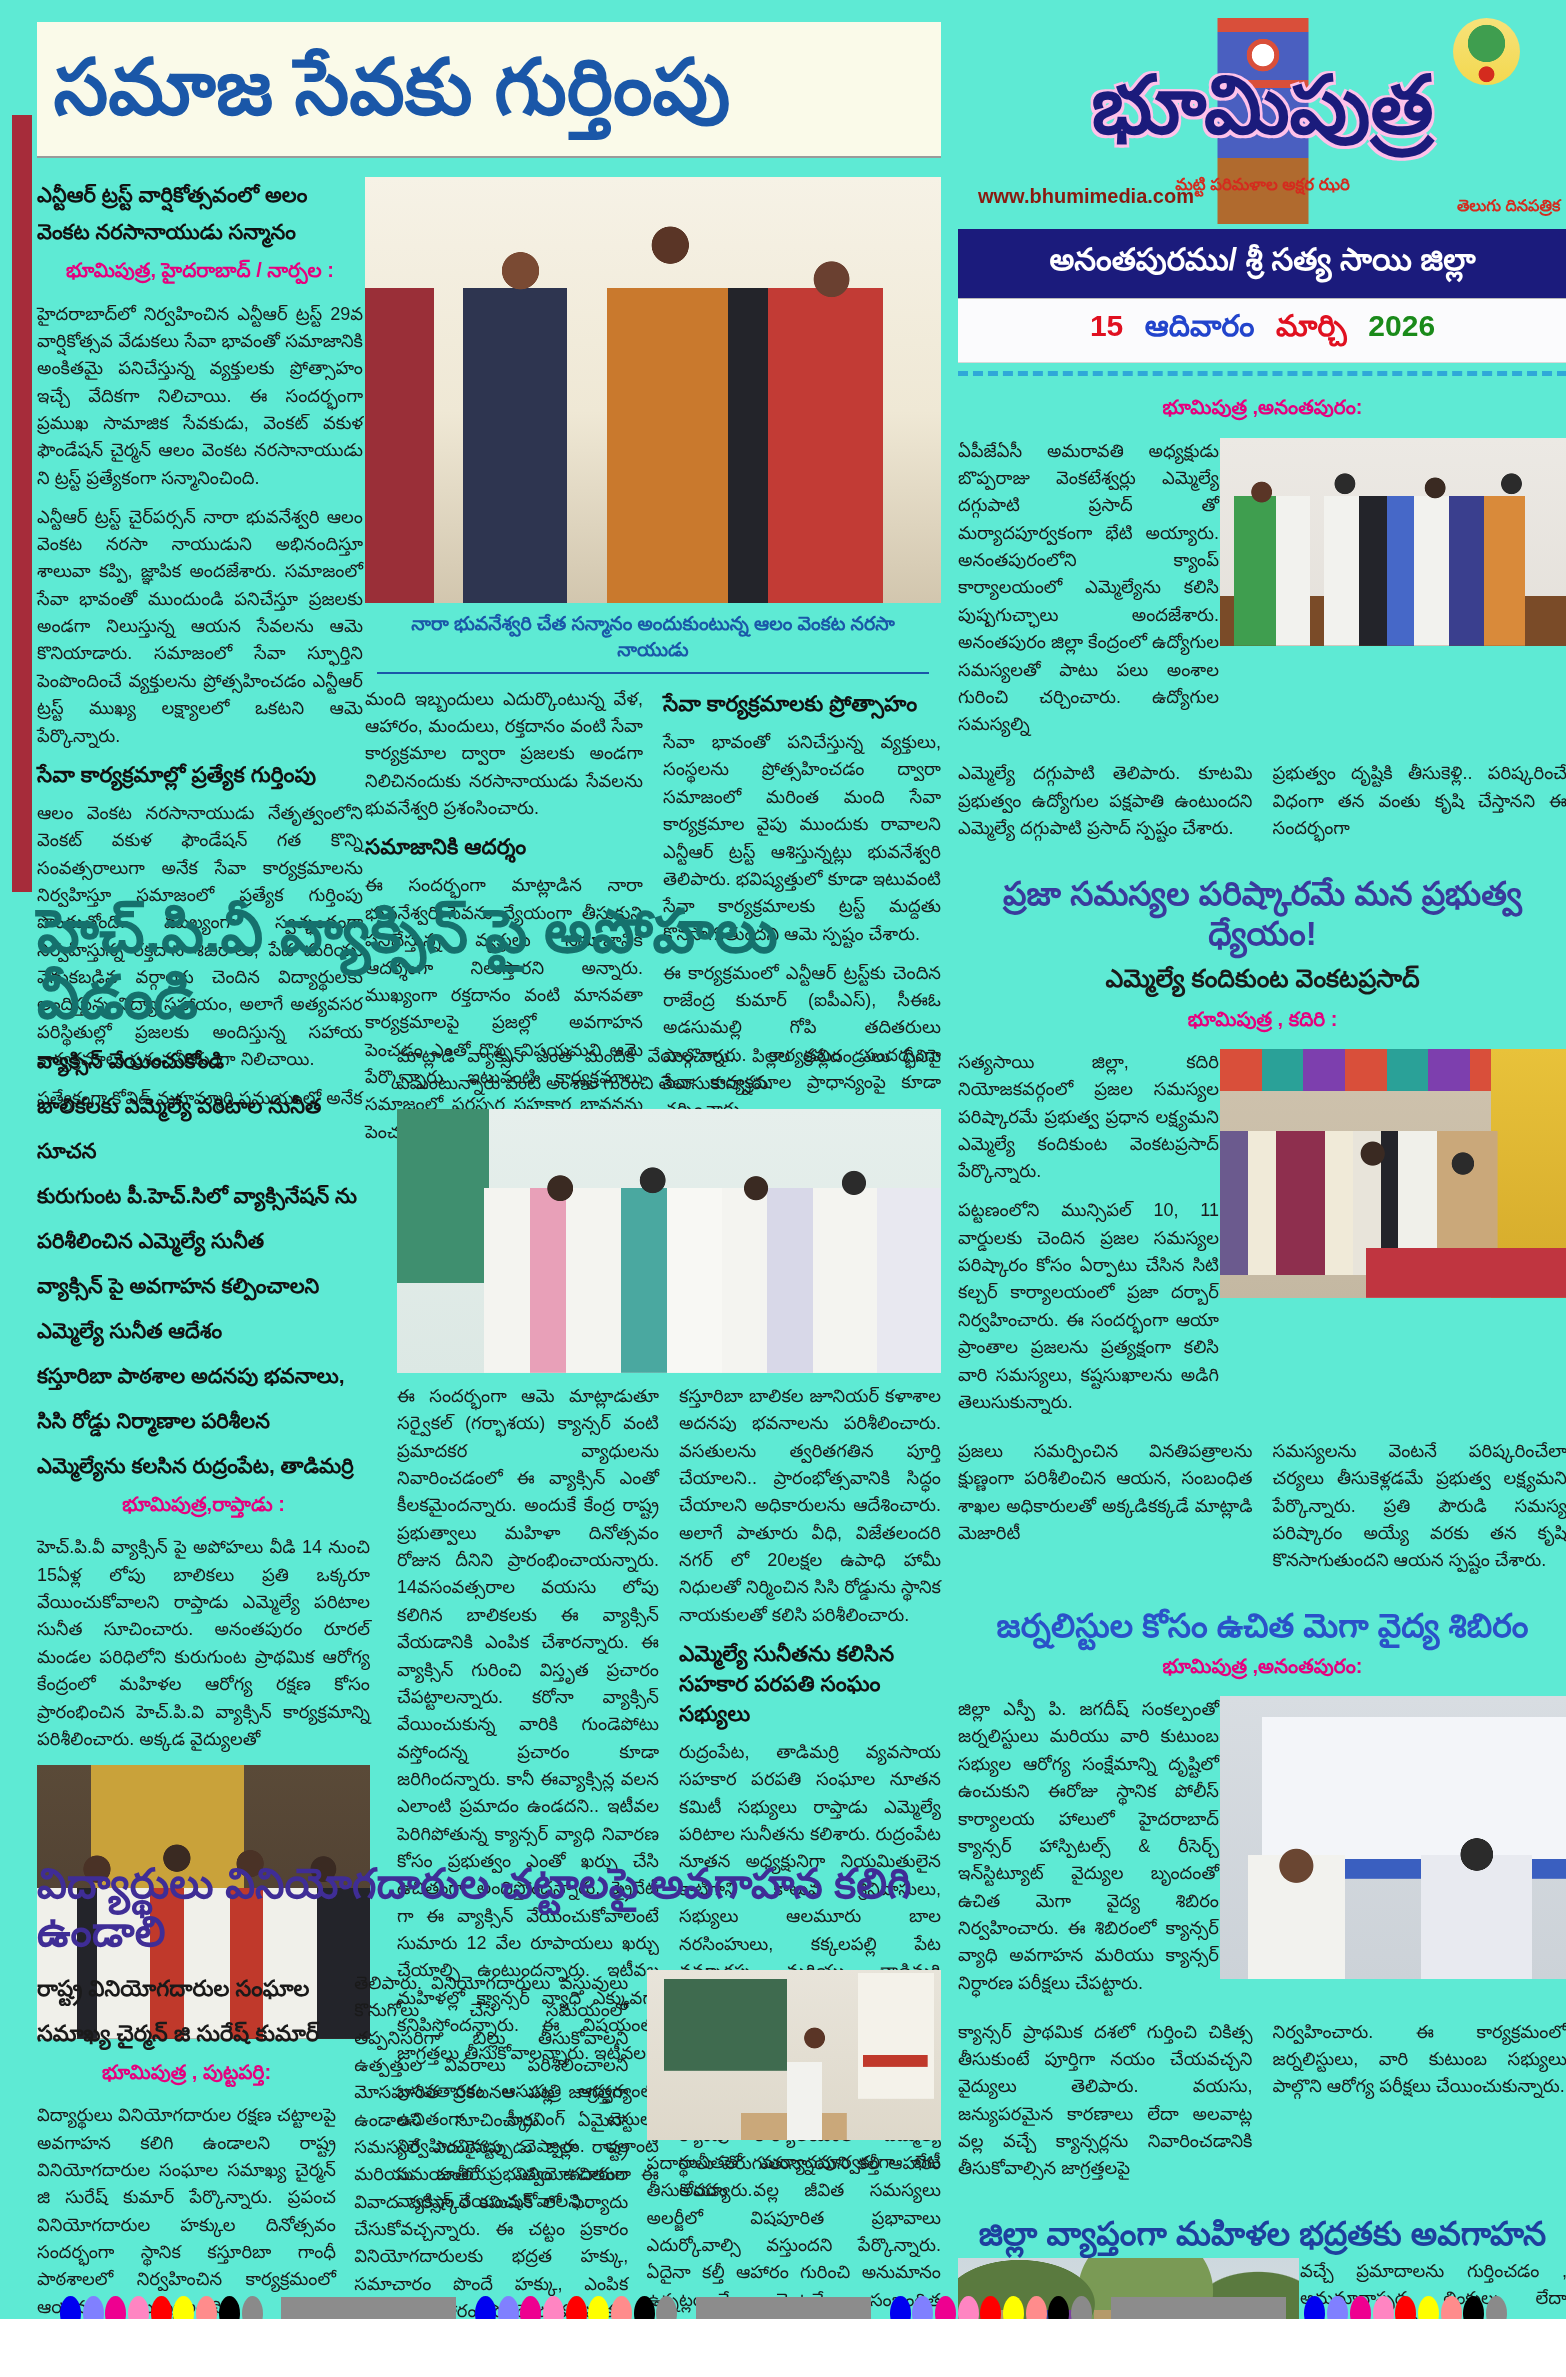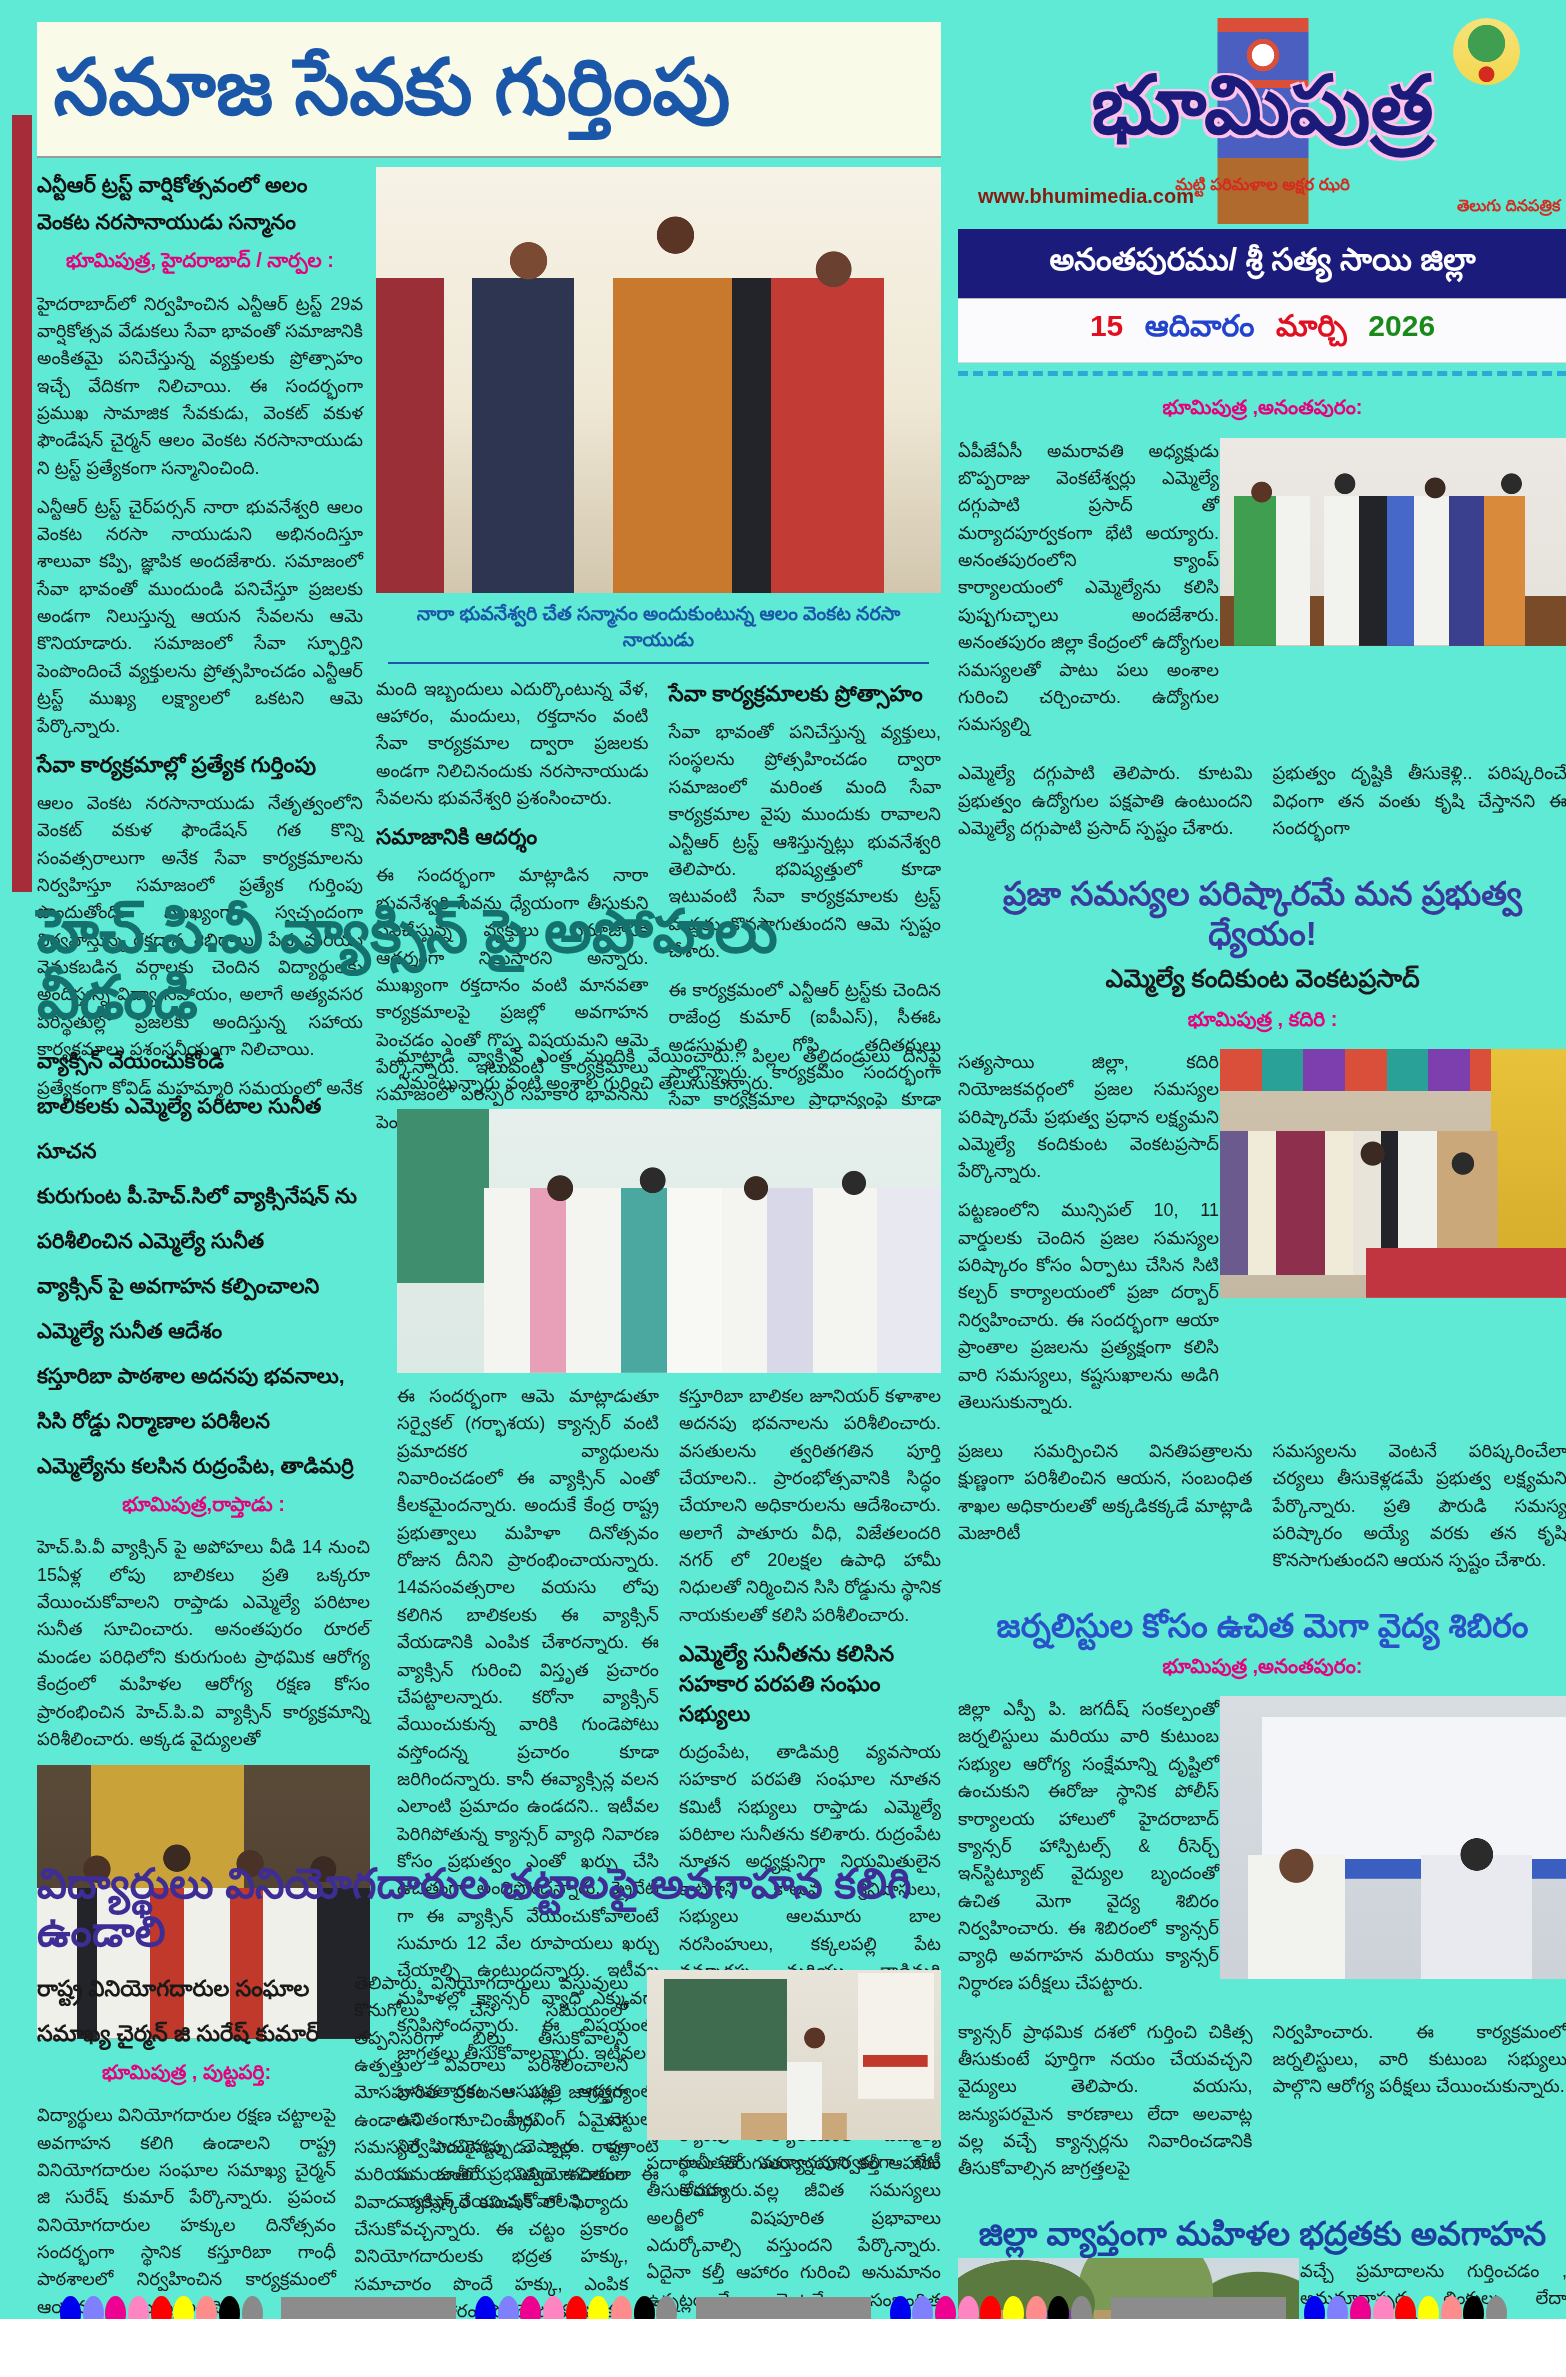--- a/index.html
+++ b/index.html
@@ -13,21 +13,21 @@
   .kicker{font-size:21px;font-weight:800;line-height:1.75;margin:0 0 8.3px;color:#111;}
   .ph{position:relative;background-repeat:no-repeat;background-color:#ddd;}
 
   
   .red-bar{position:absolute;left:11.6px;top:115px;width:20px;height:777px;background:#a62c3a;}
 
   
   .lead{position:absolute;left:37px;top:21.6px;width:904px;}
   .lead-head{background:#fafae9;padding:25px 6.7px 28px 16.6px;border-bottom:2.5px solid #9a9a9a;}
   .lead-head h1{margin:0;font-size:78px;font-weight:800;color:#1a57a8;line-height:1.05;}
-  .lead-body{display:flex;gap:13px;margin-top:9px;}
+  .lead-body{display:flex;gap:2px;margin-top:19px;}
   .lead-col1{width:326px;flex:0 0 auto;}
   .lead-right{flex:1;min-width:0;}
   .photo-award{height:426px;
     background-image:
       radial-gradient(circle at 27% 22%,#7a4a33 0 18.3px,transparent 19px),
       radial-gradient(circle at 53% 16%,#5a3526 0 18.3px,transparent 19px),
       radial-gradient(circle at 81% 24%,#6a4030 0 17.5px,transparent 18.3px),
       linear-gradient(90deg,#9a2f38 0 12%,transparent 12% 17%,#2e3550 17% 35%,transparent 35% 42%,#c9792d 42% 63%,#23242a 63% 70%,#c23b35 70% 90%,transparent 90%),
       linear-gradient(180deg,#f6f2e6 0%,#efe8d5 55%,#d2c6ae 100%);
     background-size:100% 100%,100% 100%,100% 100%,100% 74%,100% 100%;

